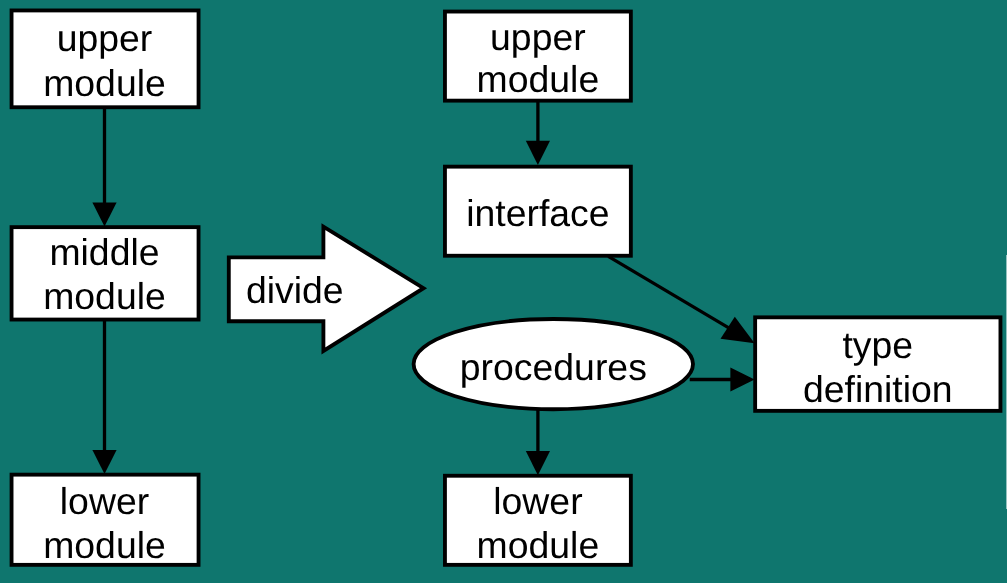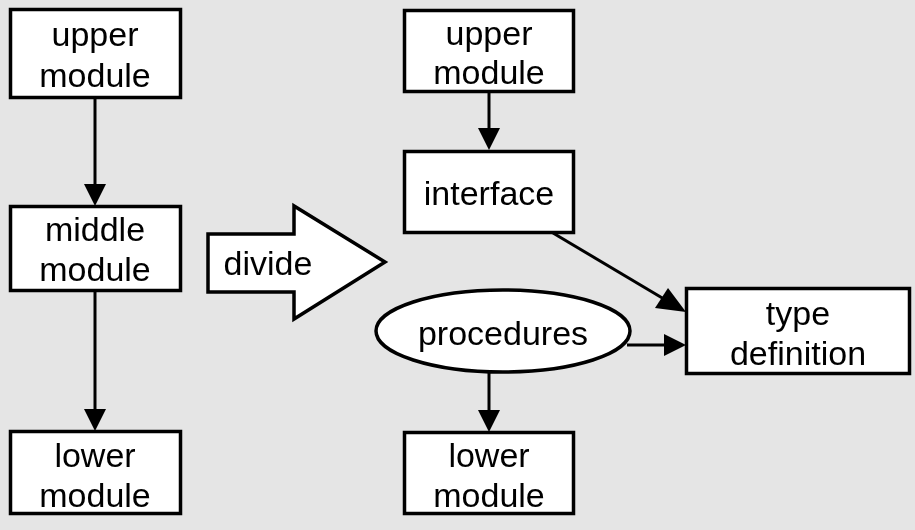--- a/index.html
+++ b/index.html
@@ -10,21 +10,21 @@
   body {
     width: 915px;
     height: 530px;
     overflow: hidden;
     font-family: "Liberation Sans", sans-serif;
   }
   #diagram-root {
     position: relative;
     width: 915px;
     height: 530px;
-    background: #e5e5e5;
+    background: #0f766e;
   }
   svg#diagram-svg {
     display: block;
     width: 915px;
     height: 530px;
   }
   .node-box {
     fill: #ffffff;
     stroke: #000000;
     stroke-width: 3.5;

